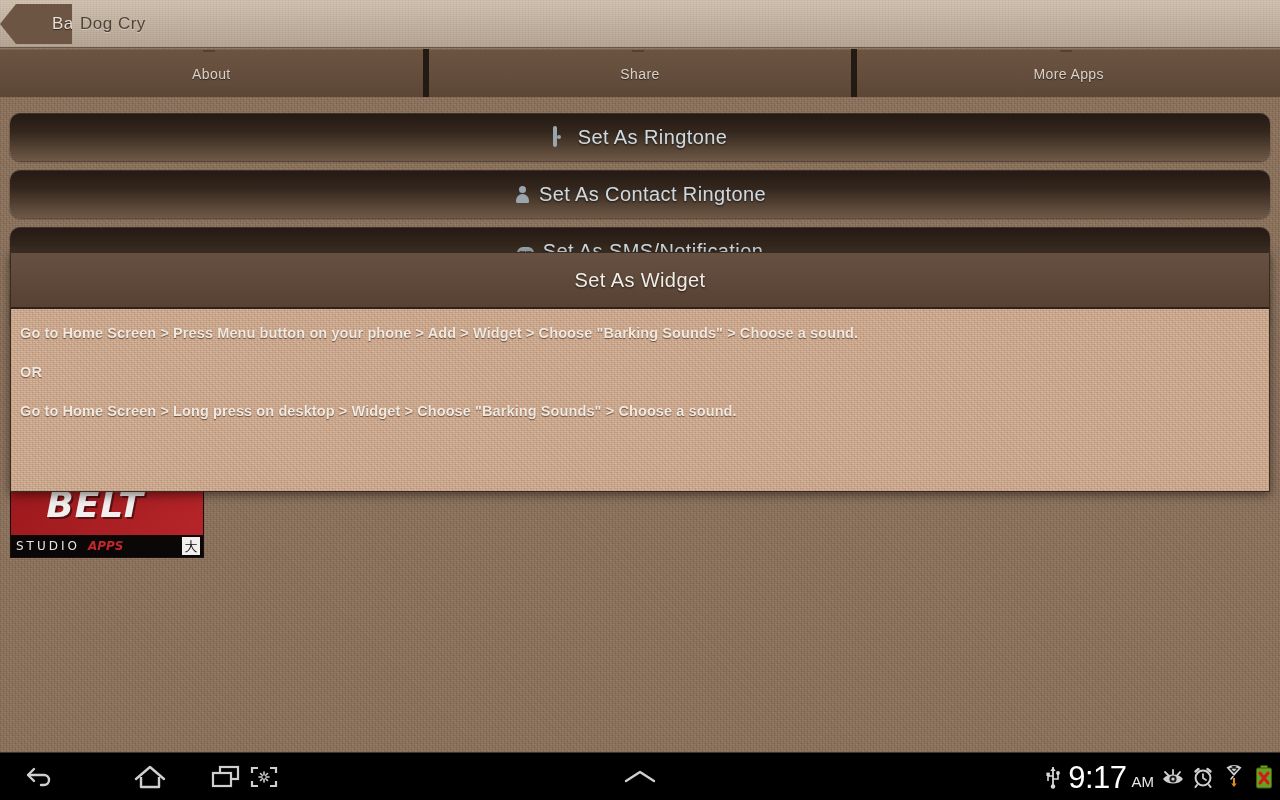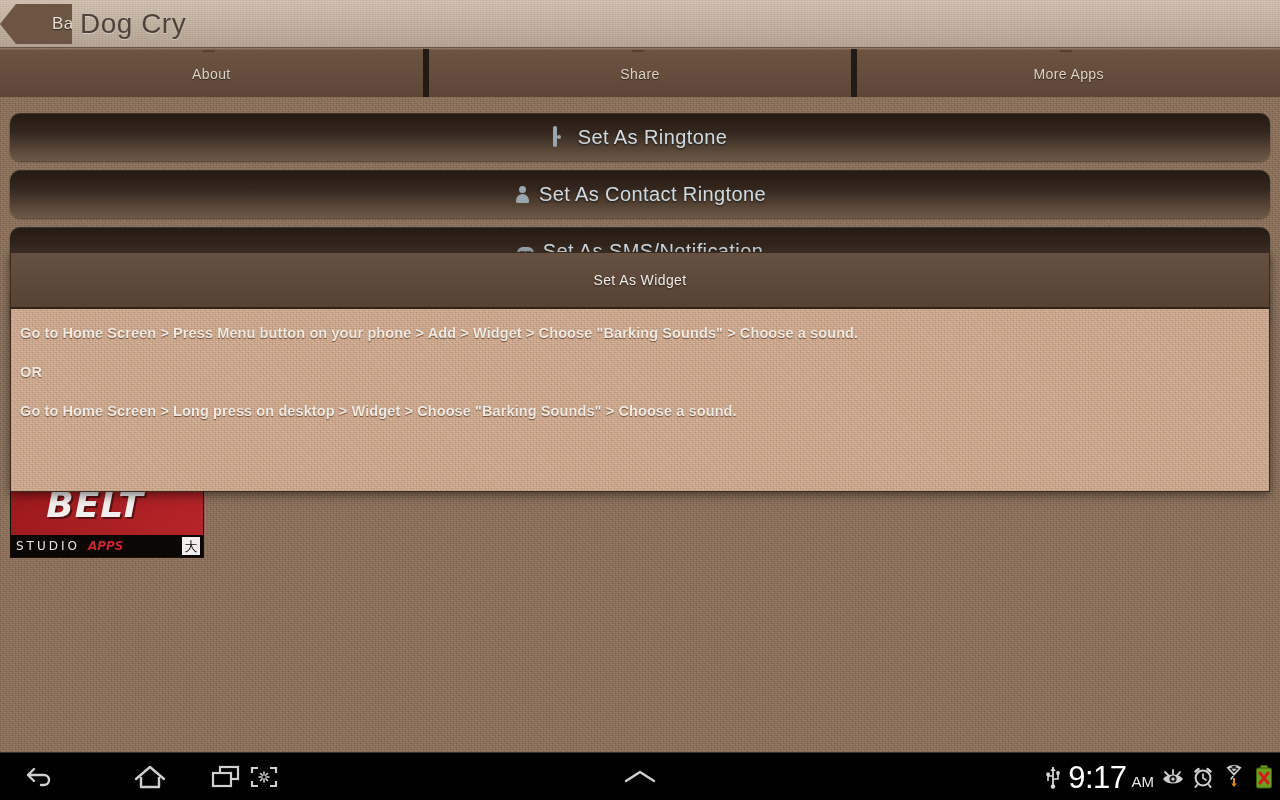--- a/index.html
+++ b/index.html
@@ -53,21 +53,21 @@
     cursor: pointer;
     padding-left: 40px;
   }
   #back-button .lbl {
     color: #e6ded3; font-size: 17px; letter-spacing: .5px;
     padding-left: 12px; text-shadow: 0 1px 1px rgba(0,0,0,.6);
   }
   #app-title {
     position: absolute; left: 80px; top: 8px; height: 32px;
     display: flex; align-items: center;
-    font-size: 28px; color: #4f4238; letter-spacing: .5px;
+    font-size: 17px; color: #4f4238; letter-spacing: .5px;
     text-shadow: 0 1px 0 rgba(255,255,255,.35);
   }
 
   
   #tabbar {
     position: absolute; left: 0; top: 49px; width: 1280px; height: 48px;
     background: #241a14;
     display: flex; gap: 6px;
   }
   .tab {
@@ -185,21 +185,21 @@
     box-shadow: 0 3px 10px rgba(0,0,0,.5);
     overflow: hidden;
   }
   #dialog-header {
     height: 56px; background: #5e4737;
     background-image: linear-gradient(180deg, rgba(255,255,255,.05), rgba(0,0,0,.08));
     border-bottom: 2px solid #2e2219;
     display: flex; align-items: center; justify-content: center;
   }
   #dialog-header .lbl {
-    color: #f1ece6; font-size: 14px; letter-spacing: .4px;
+    color: #f1ece6; font-size: 20px; letter-spacing: .4px;
     text-shadow: 0 1px 2px rgba(0,0,0,.6);
   }
   #dialog-body { padding: 16px 15px 0 9px; height: 184px; font-weight: bold; }
   .dlg-line {
     color: #efe9e2; font-size: 14.5px; letter-spacing: .1px;
     text-shadow: 0 1px 1px rgba(90,55,30,.8);
     margin-bottom: 22px; line-height: 17px;
   }
   #ok-button {
     position: absolute; left: 16px; bottom: 16px; width: 1226px; height: 46px;

